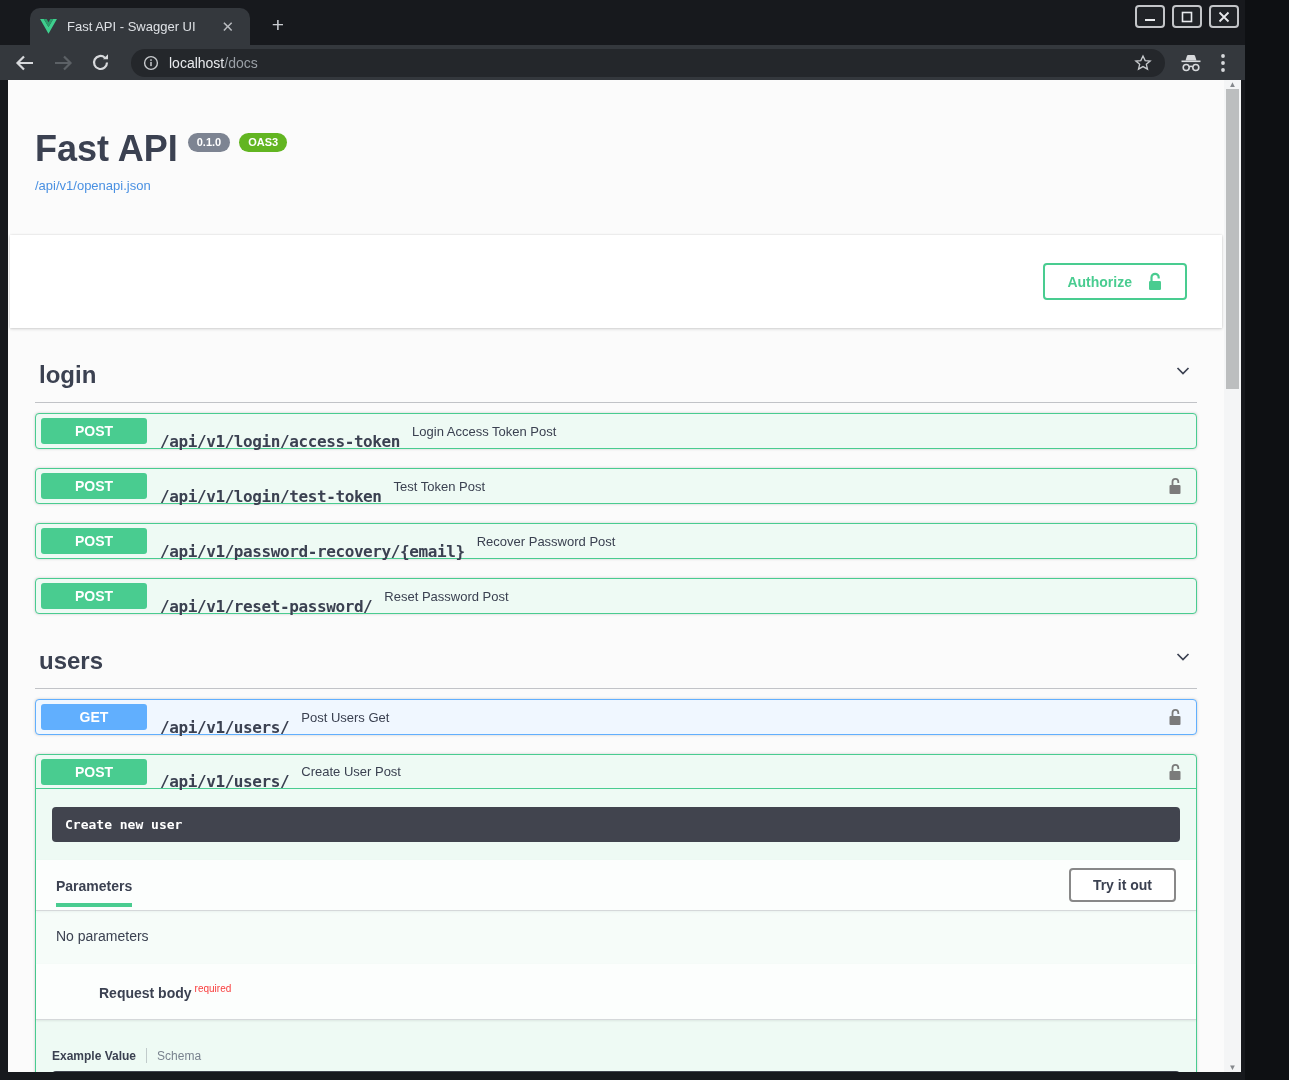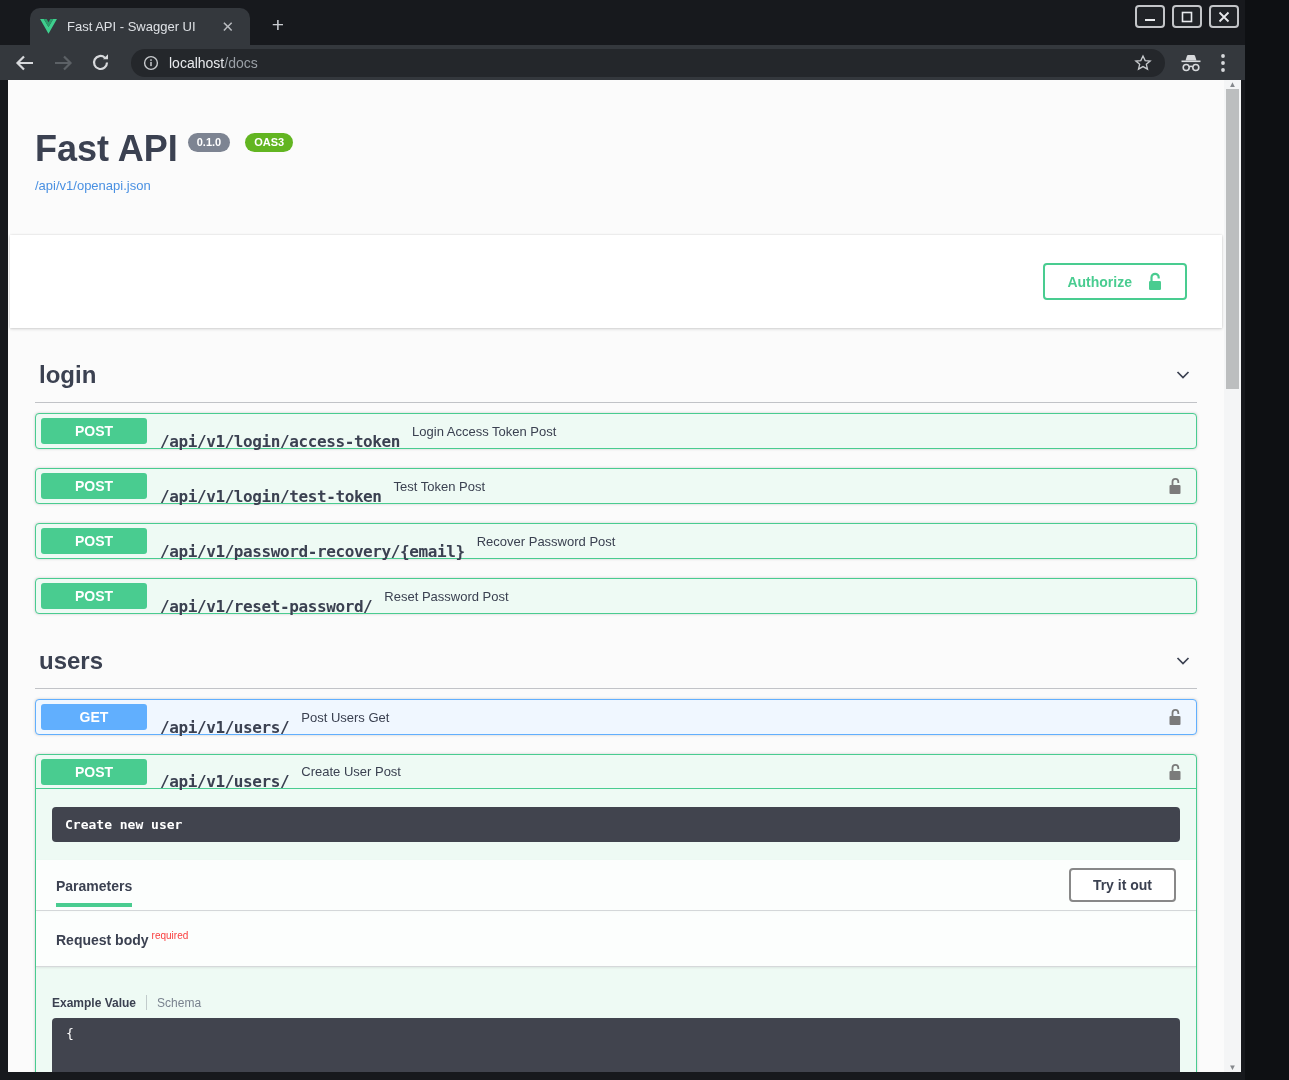--- a/index.html
+++ b/index.html
@@ -45,37 +45,37 @@
   }
   .scrollbar { position:absolute; top:80px; right:4px; width:17px; bottom:8px; background:#f4f5f6; }
   .scroll-thumb { position:absolute; top:9px; left:2px; width:13px; height:300px; background:#bcbebf; }
   .scroll-arrow { position:absolute; left:0; width:17px; color:#85888c; font-size:8px; text-align:center; }
   .scroll-arrow.up { top:0; } .scroll-arrow.down { bottom:0; }
   
   .wrapper { padding:0 27px; }
   .info { margin-top:49px; }
   .title-row { display:flex; align-items:flex-start; }
   .api-title { font-size:36px; line-height:40px; font-weight:700; color:#3b4151; }
-  .badges { display:flex; gap:15px; margin-left:10px; margin-top:4px; }
+  .badges { display:flex; gap:9px; margin-left:10px; margin-top:4px; }
   .pill { font-size:11px; font-weight:700; color:#fff; border-radius:50px; padding:3px 9px 4px; }
   .pill.version { background:#7d8492; }
   .pill.oas { background:#62b521; }
   .spec-link { display:inline-block; margin-top:9px; font-size:13px; color:#4990e2; text-decoration:none; }
   .scheme-container {
     margin:41px -25px 0; height:93px; background:#fff;
     box-shadow:0 1px 3px rgba(0,0,0,.16), 0 0 2px rgba(0,0,0,.1);
     display:flex; align-items:center; justify-content:flex-end; padding:0 35px;
   }
   .authorize-btn {
     display:flex; align-items:center; gap:14px; padding:7px 22px;
     border:2px solid #49cc90; border-radius:4px; background:transparent;
     color:#49cc90; font-weight:700; font-size:14px; font-family:"Liberation Sans",sans-serif;
   }
   .tag-header {
-    display:flex; align-items:center; justify-content:space-between;
+    display:flex; align-items:flex-start; justify-content:space-between;
     margin-top:27px; padding:6px 4px 13px; border-bottom:1px solid rgba(59,65,81,.3);
   }
   .tag-name { font-size:24px; font-weight:600; color:#3b4151; }
   .opblock {
     margin-top:10px; margin-bottom:19px; border:1px solid #49cc90; border-radius:4px;
     background:#eefaf4; box-shadow:0 0 3px rgba(0,0,0,.19);
   }
   .opblock.get { border-color:#61affe; background:#f0f7ff; }
   .opblock-summary { display:flex; align-items:center; height:34px; padding:0 5px; }
   .method-badge {
@@ -101,21 +101,21 @@
     box-shadow:0 1px 2px rgba(0,0,0,.08);
     gap:44px;
   }
   .param-tab { font-size:14px; font-weight:700; color:#3b4151; padding:6px 0 9px; border-bottom:4px solid #49cc90; margin-bottom:-9px; }
   .try-btn {
     border:2px solid #888; border-radius:4px; background:#fff; color:#3b4151;
     font-weight:700; font-size:14px; padding:7px 22px; font-family:"Liberation Sans",sans-serif;
   }
   .no-params { padding:17px 20px 20px; font-size:14px; color:#3b4151; background:rgba(255,255,255,.45); }
   .rb-header { background:rgba(255,255,255,.8); min-height:56px; box-shadow:0 1px 2px rgba(0,0,0,.08); }
-  .rb-label { font-size:14px; font-weight:700; color:#3b4151; }
+  .rb-label { font-size:14px; font-weight:700; color:#3b4151;margin-left:43px; }
   .required-flag { color:#f93e3e; font-size:10px; font-weight:400; vertical-align:super; margin-left:3px; }
   .content-select {
     position:relative; width:231px; height:30px; border:2px solid #41444e; border-radius:4px;
     background:#fff; display:flex; align-items:center; padding:0 30px 0 10px;
     font-weight:700; font-size:14px; color:#3b4151;
   }
   .content-select svg { position:absolute; right:8px; top:8px; }
   .model-example { padding:28px 16px 0; }
   .ex-tabs { display:flex; align-items:center; }
   .ex-tab { font-size:12px; font-weight:700; color:#3b4151; }
@@ -330,20 +330,21 @@
 
           <div class="desc-wrapper">
             <div class="desc-bar">Create new user</div>
           </div>
 
           <div class="section-header">
             <span class="param-tab">Parameters</span>
             <button class="try-btn">Try it out</button>
           </div>
 
+          <div class="no-params">No parameters</div>
 
           <div class="section-header rb-header">
             <span class="rb-label">
               <span>Request body</span><span class="required-flag">required</span>
             </span>
           </div>
 
           <div class="model-example">
             <div class="ex-tabs">
               <span class="ex-tab">Example Value</span>

